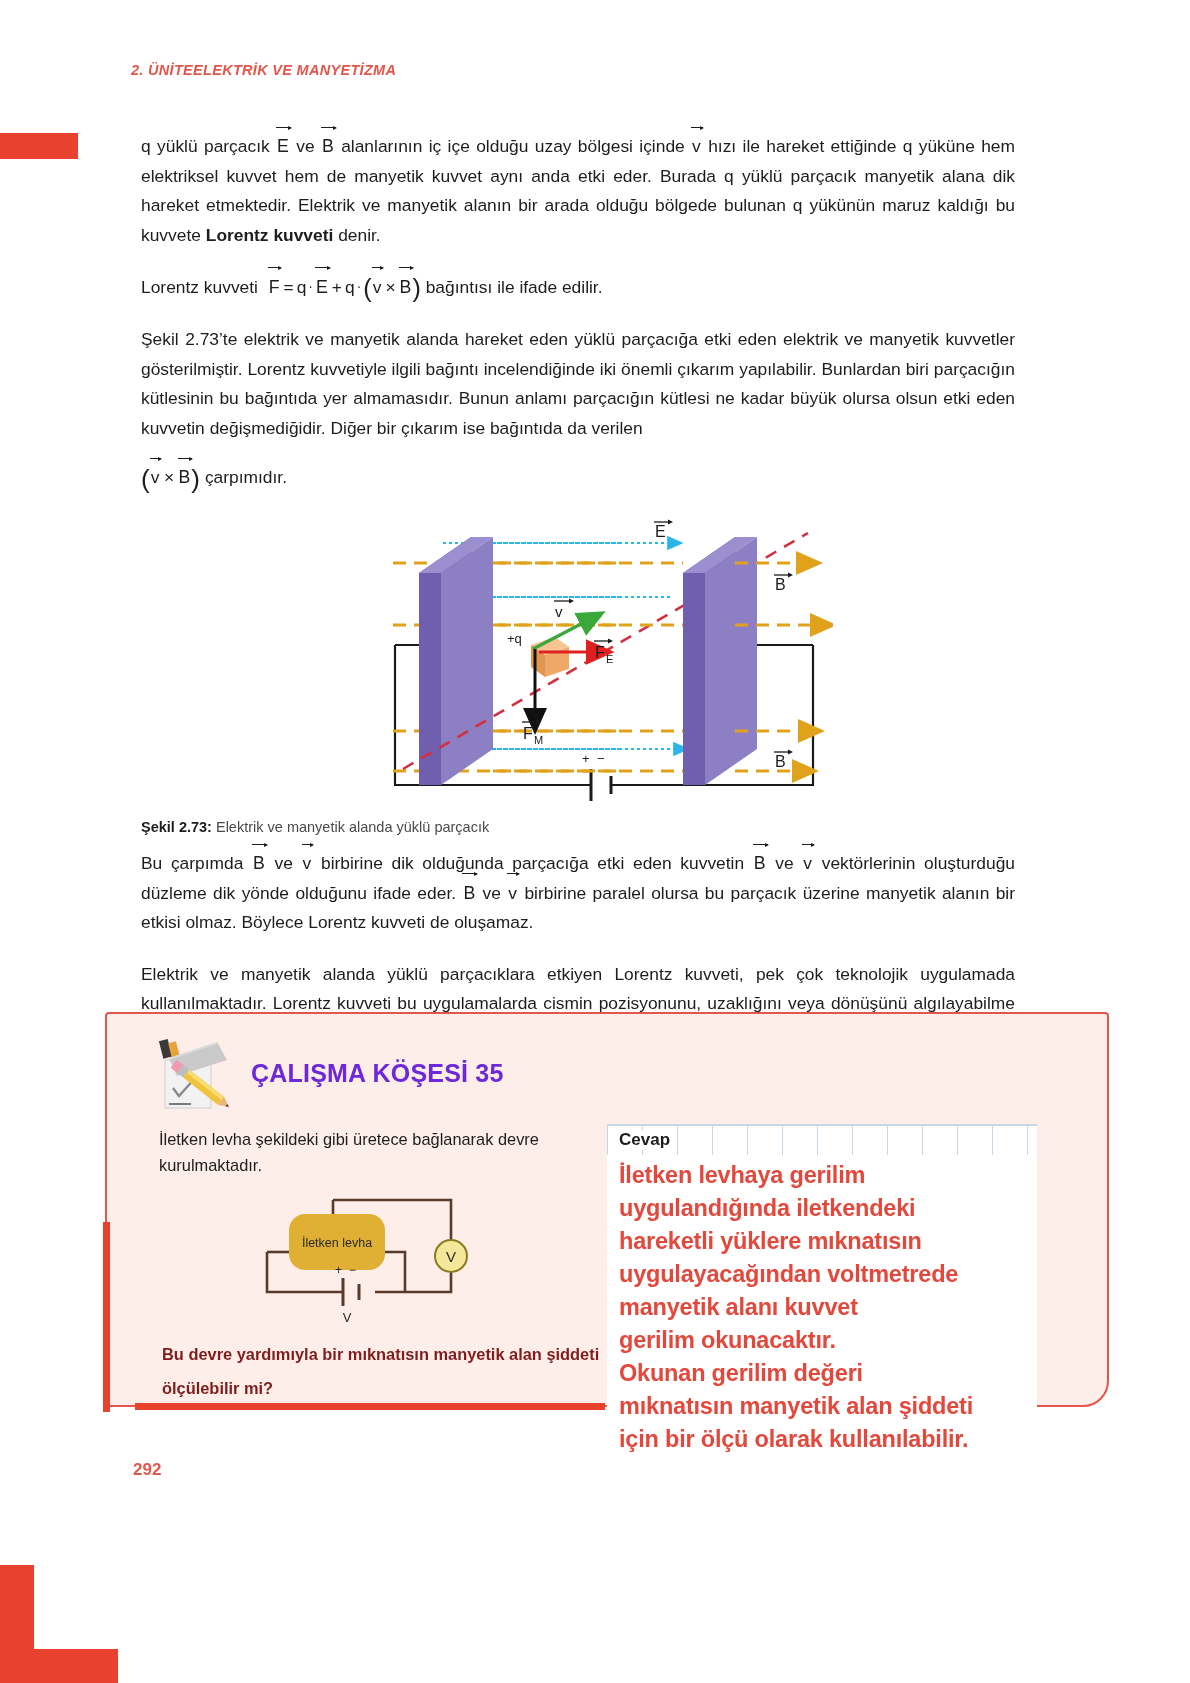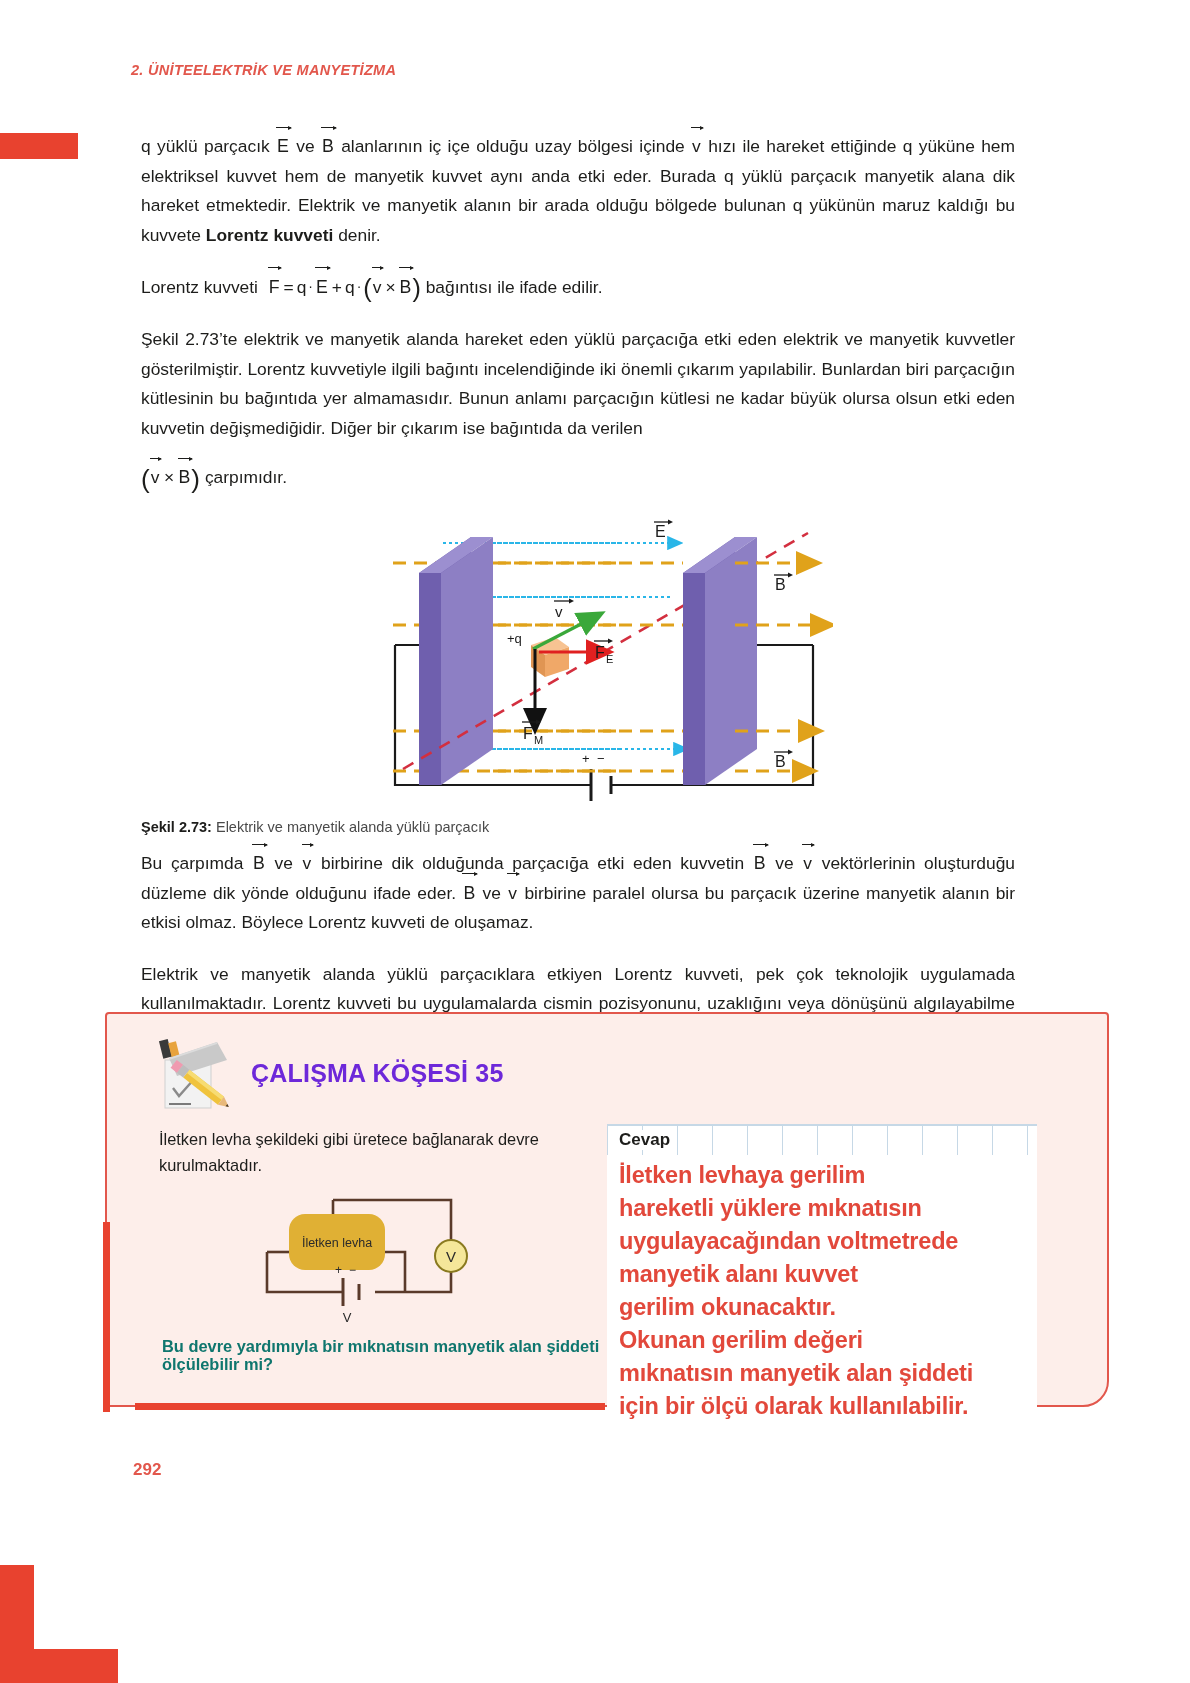--- a/index.html
+++ b/index.html
@@ -123,21 +123,21 @@
 
   .ws-question {
     position: absolute; left: 52px; top: 112px; width: 450px;
     font-size: 16.4px; line-height: 26px; color: #1d1d1b;
   }
 
   .ws-circuit { position: absolute; left: 148px; top: 172px; width: 250px; height: 140px; }
 
   .ws-prompt {
     position: absolute; left: 55px; top: 323px; width: 470px;
-    font-size: 16.4px; line-height: 18px; font-weight: 700; color: #0f766e;
+    font-size: 16.4px; line-height: 34px; font-weight: 700; color: #7f1d1d;
   }
 
   
   .answer-panel {
     position: absolute; left: 607px; top: 1124px;
     width: 430px; height: 345px;
   }
   .answer-grid {
     position: absolute; left: 0; top: 0; width: 430px; height: 36px;
     background:
@@ -386,20 +386,21 @@
   </div>
 
   <div class="ws-prompt">Bu devre yardımıyla bir mıknatısın manyetik alan şiddeti ölçülebilir mi?</div>
 </div>
 
 <div class="answer-panel">
   <div class="answer-grid"></div>
   <div class="answer-label">Cevap</div>
   <div class="answer-text">
     <span class="ln">İletken levhaya gerilim</span>
+    <span class="ln">uygulandığında iletkendeki</span>
     <span class="ln">hareketli yüklere mıknatısın</span>
     <span class="ln">uygulayacağından voltmetrede</span>
     <span class="ln">manyetik alanı kuvvet</span>
     <span class="ln">gerilim okunacaktır.</span>
     <span class="ln">Okunan gerilim değeri</span>
     <span class="ln">mıknatısın manyetik alan şiddeti</span>
     <span class="ln">için bir ölçü olarak kullanılabilir.</span>
   </div>
 </div>
 

